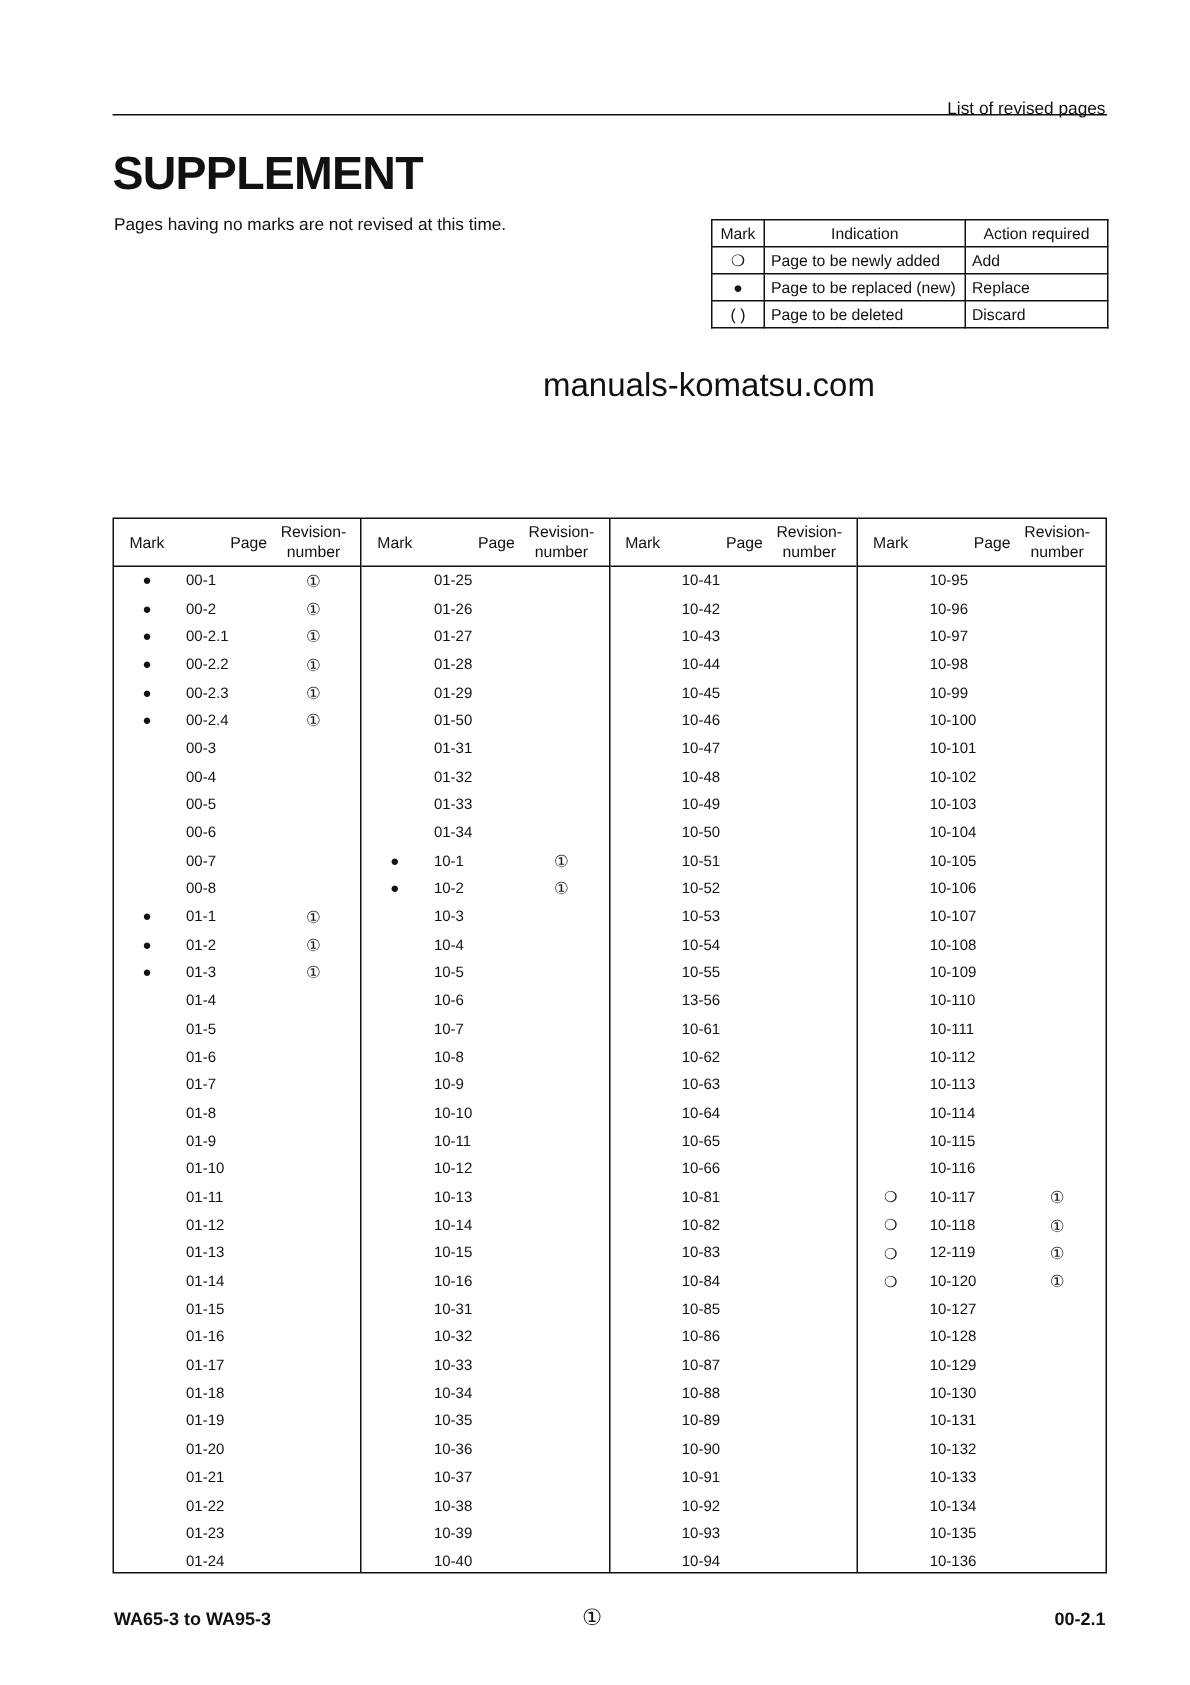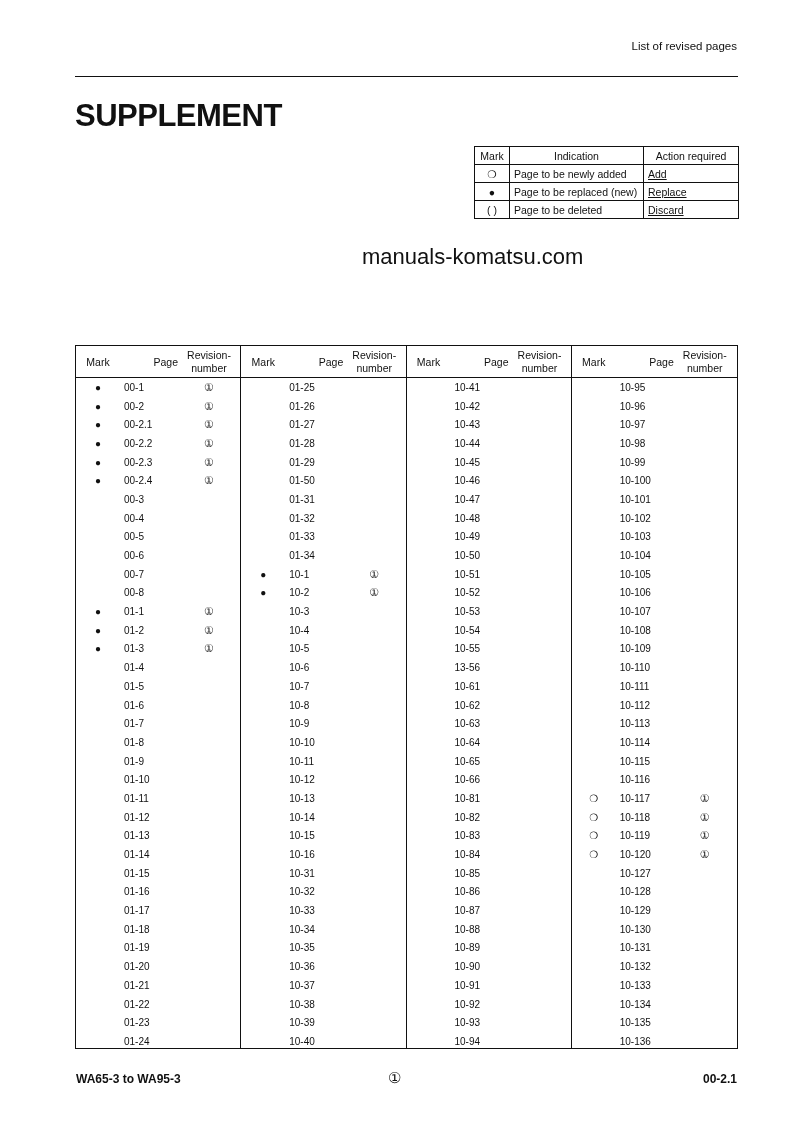--- a/index.html
+++ b/index.html
@@ -1,28 +1,28 @@
 <!DOCTYPE html>
 <html><head>
 <meta charset="utf-8">
 <style>
   html, body { margin:0; padding:0; background:#fff; }
   body { width:793px; height:1123px; position:relative; font-family:"Liberation Sans", sans-serif; color:#111; overflow:hidden; }
-  .hdr { position:absolute; top:40px; right:56px; font-size:11.5px;text-align:right; }
+  .hdr { position:absolute; top:67px; right:56px; font-size:11.5px;text-align:right; }
   .hrule { position:absolute; left:75px; width:663px; top:76px; border-top:1.3px solid #111; }
   .title { position:absolute; left:75px; top:98px; font-size:31px; font-weight:bold; letter-spacing:-0.5px; }
   .intro { position:absolute; left:76px; top:143px; width:378px; font-size:11.5px; line-height:15px; text-align:justify; }
   .intro p { margin:0 0 13px 0; }
   .watermark { position:absolute; left:362px; top:244px; font-size:22px; color:#111; }
   table.legend { position:absolute; left:474px; top:146px; border-collapse:collapse; font-size:10.5px; }
   table.legend td, table.legend th { border:1px solid #111; height:17px; padding:0 4px; font-weight:normal; }
   table.legend th { text-align:center; }
   table.legend td.m { text-align:center; width:26px; }
   table.legend td.i { width:125px; }
-  table.legend td.a { width:86px;text-decoration:underline; }
+  table.legend td.a { width:86px; }
   .grid { position:absolute; left:75px; top:345px; width:663px; height:704px; border:1px solid #111; box-sizing:border-box; display:flex; }
   .col { width:25%; box-sizing:border-box; border-right:1.5px solid #111; }
   .col:last-child { border-right:none; }
   .chead { height:31px; border-bottom:1px solid #111; display:flex; align-items:center; font-size:10.5px; }
   .chead .hm { width:44px; text-align:center; }
   .chead .hp { width:58px; text-align:right; }
   .chead .hr { width:62px; text-align:center; line-height:13px; }
   .row { height:18.7px; display:flex; align-items:center; font-size:10px; }
   .row:first-of-type { margin-top:2px; }
   .row .m { width:44px; text-align:center; font-size:10px; }
@@ -33,20 +33,21 @@
   .foot-r { position:absolute; right:56px; top:1072px; font-size:12px; font-weight:bold; }
 </style>
 </head>
 <body>
 
 <div class="hdr">List of revised pages</div>
 <div class="hrule"></div>
 <div class="title">SUPPLEMENT</div>
 
 <div class="intro">
+  <p>Pages having no marks are not revised at this time.</p>
 </div>
 
 <div class="watermark">manuals-komatsu.com</div>
 
 <table class="legend">
   <tbody>
       <tr>
     <th>Mark</th>
     <th>Indication</th>
     <th>Action required</th>
@@ -752,21 +753,21 @@
         <span class="p">10-117</span>
         <span class="r">①</span>
       </div>
       <div class="row">
         <span class="m">❍</span>
         <span class="p">10-118</span>
         <span class="r">①</span>
       </div>
       <div class="row">
         <span class="m">❍</span>
-        <span class="p">10-119</span>
+        <span class="p">12-119</span>
         <span class="r">①</span>
       </div>
       <div class="row">
         <span class="m">❍</span>
         <span class="p">10-120</span>
         <span class="r">①</span>
       </div>
       <div class="row">
         <span class="m"></span>
         <span class="p">10-127</span>

